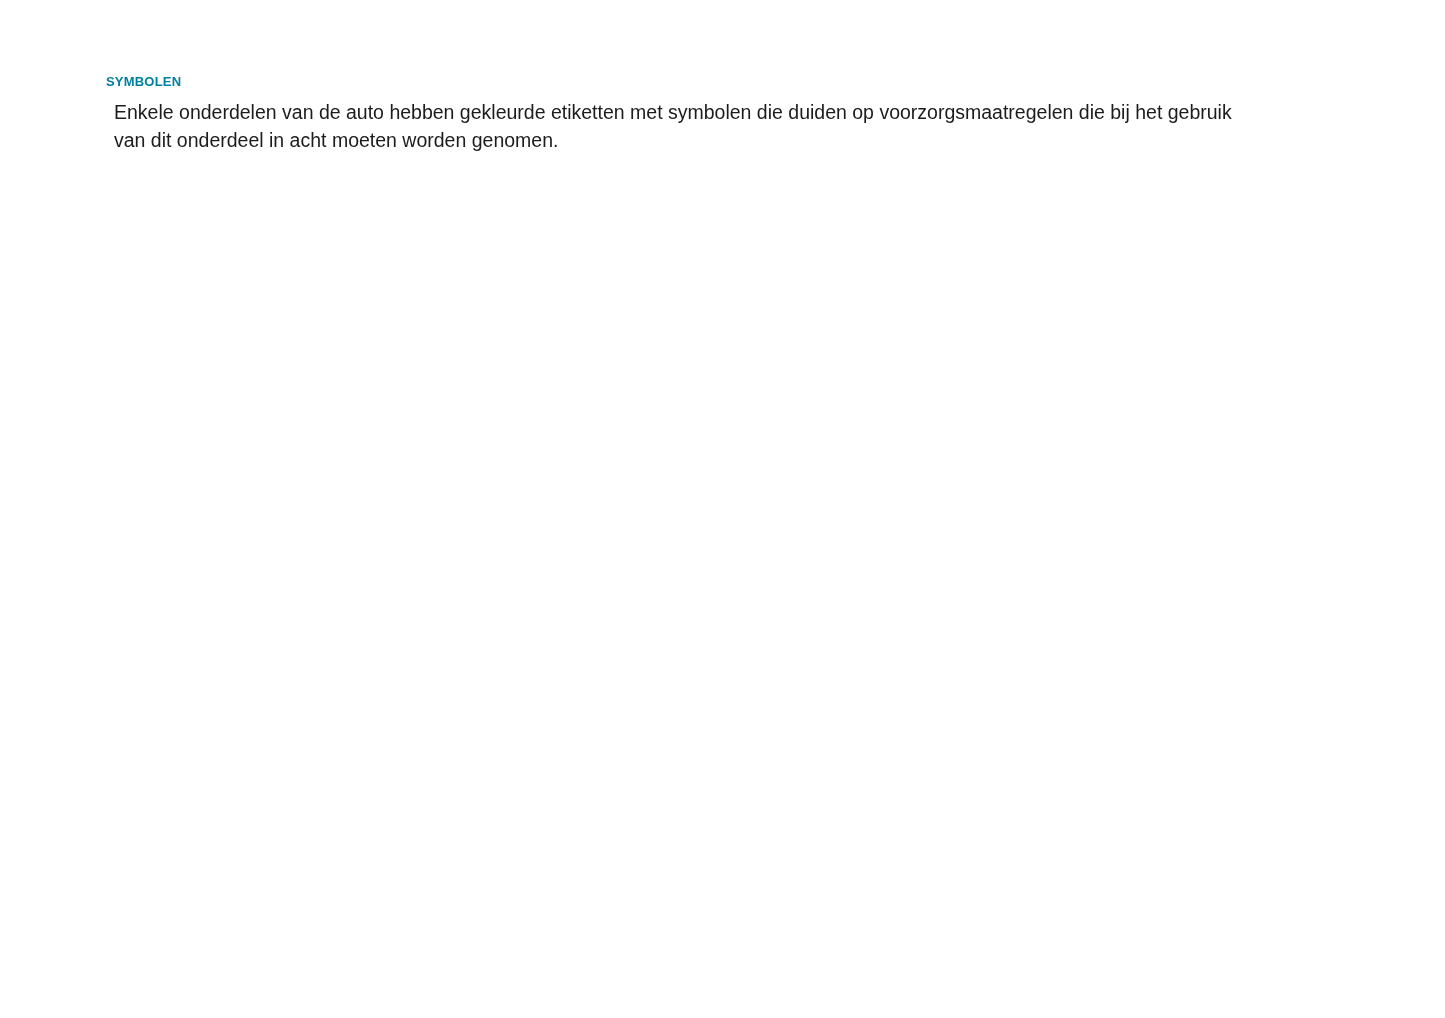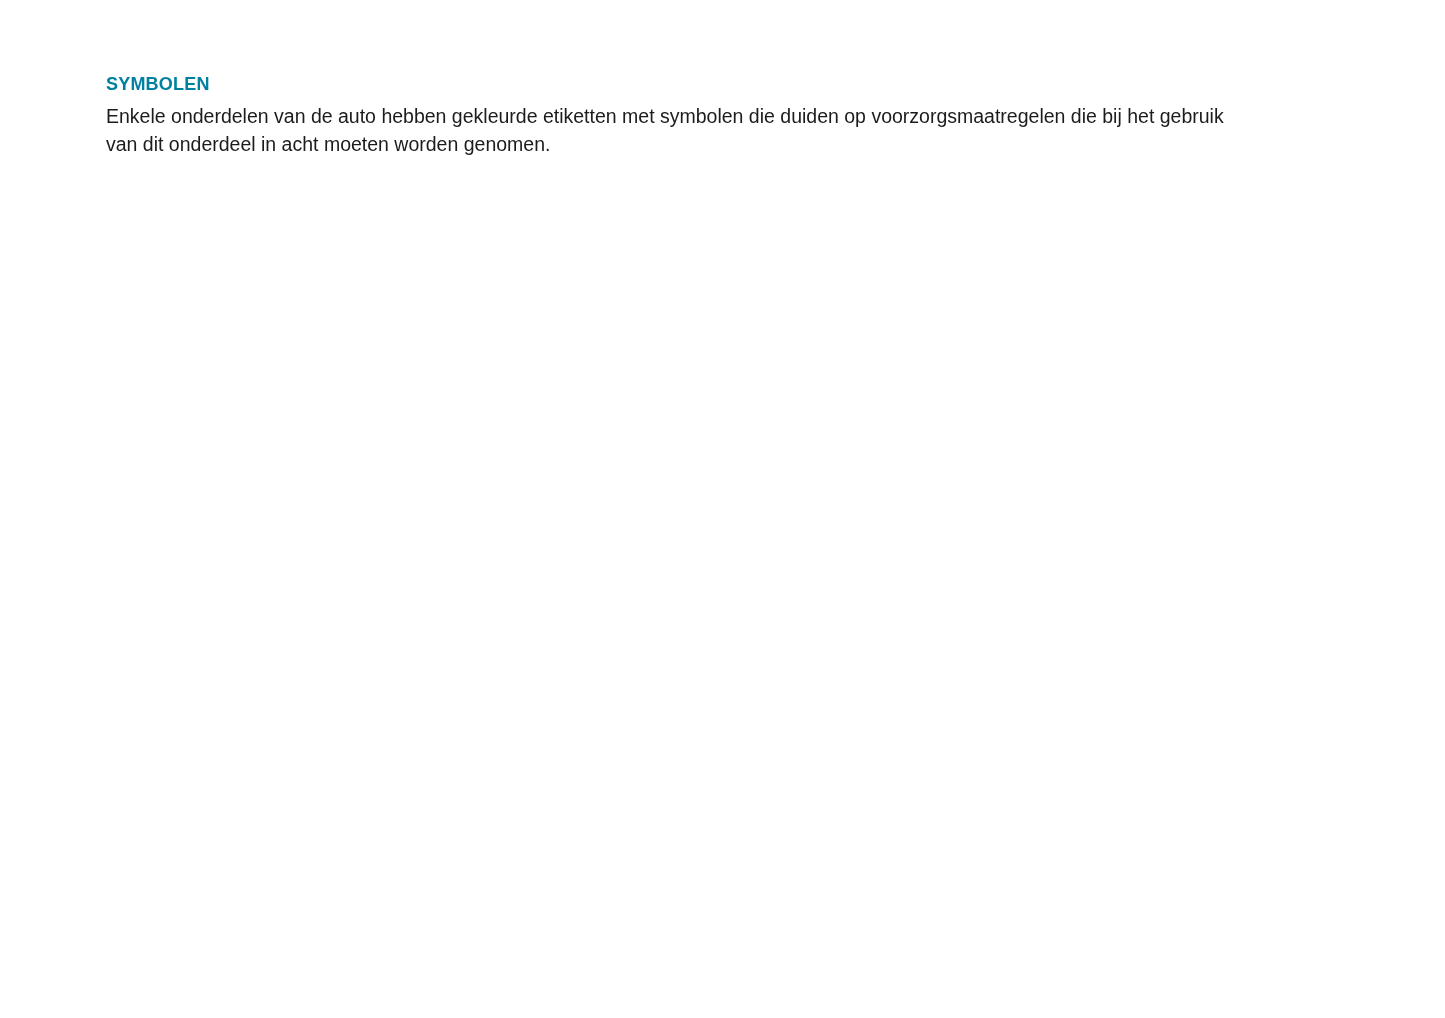--- a/index.html
+++ b/index.html
@@ -22,31 +22,31 @@
     box-sizing: border-box;
   }
   .content {
     position: absolute;
     left: 106px;
     top: 74px;
     width: 1150px;
   }
   .section-heading {
     color: #0080a0;
-    font-size: 18px;
+    font-size: 13px;
     font-weight: bold;
     letter-spacing: 0.2px;
     line-height: 1.2;
     margin: 0 0 6px 0;
   }
   .body-text {
     color: #1c1c1c;
     font-size: 19.5px;
     line-height: 1.47;
-    margin: 0;
+    margin: 8px;
     max-width: 1140px;
   }
 </style>
 </head>
 <body>
 
 <div class="page">
   <div class="content">
     <h2 class="section-heading">SYMBOLEN</h2>
     <p class="body-text">Enkele onderdelen van de auto hebben gekleurde etiketten met symbolen die duiden op voorzorgsmaatregelen die bij het gebruik van dit onderdeel in acht moeten worden genomen.</p>

